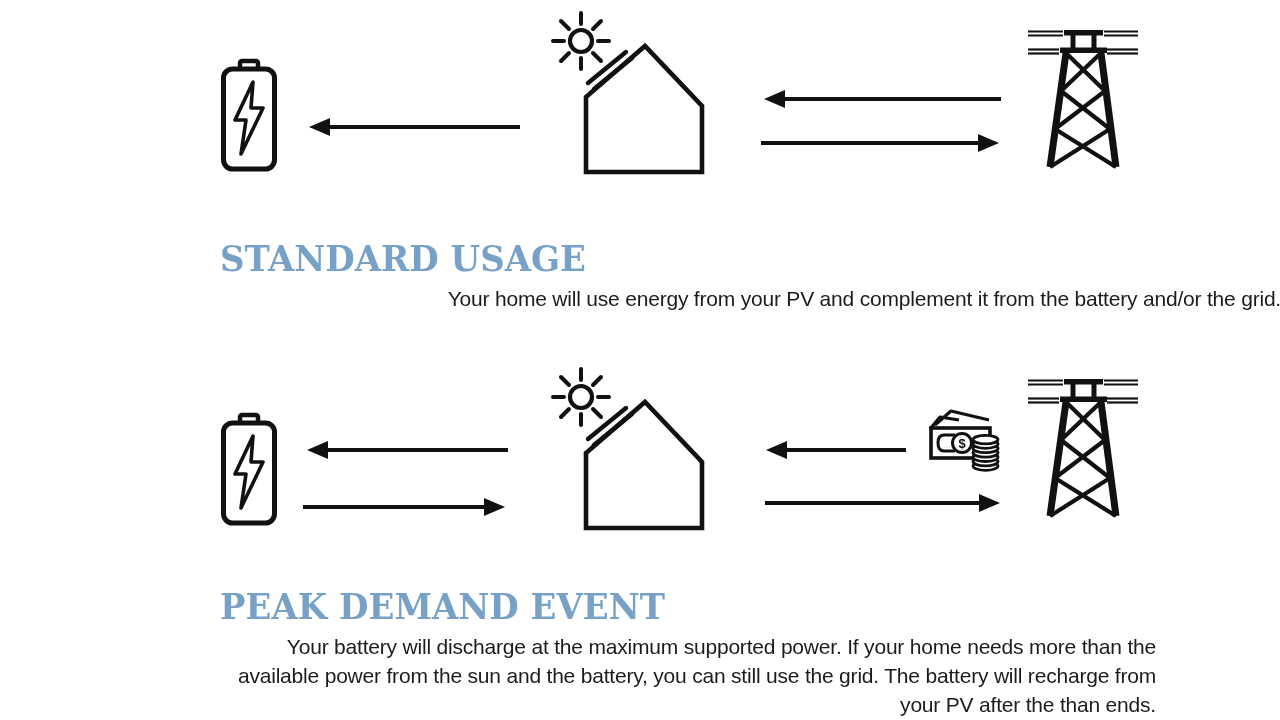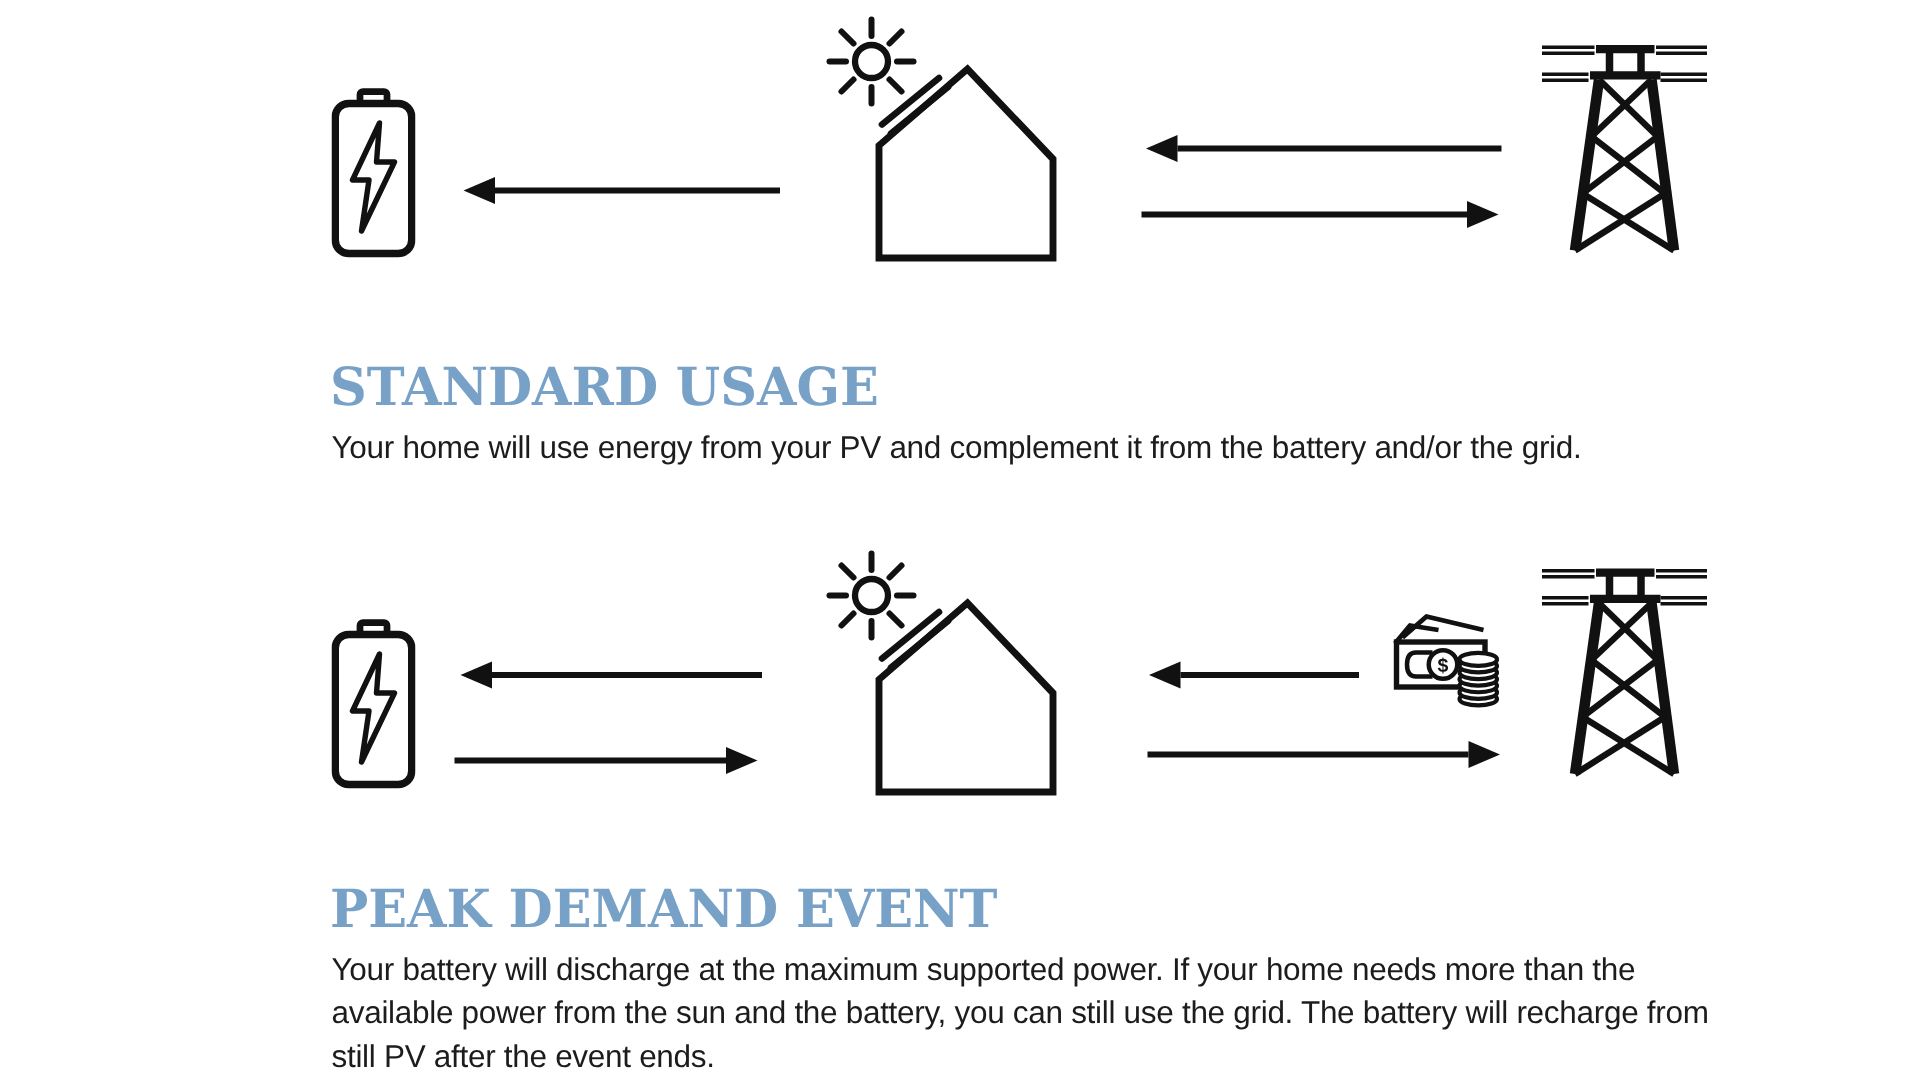--- a/index.html
+++ b/index.html
@@ -28,20 +28,21 @@
     white-space:nowrap;
     transform:scaleX(0.97);
     transform-origin:left top;
   }
   .para{
     position:absolute;
     font-size:21px;
     line-height:29px;
     letter-spacing:-0.2px;
     color:var(--color-ink);
+    text-align:right;
   }
   .arrow{
     position:absolute;
     height:4px;
     background:var(--color-line);
   }
   .arrow.left::before{
     content:"";position:absolute;left:-21px;top:-7px;width:0;height:0;
     border-top:9px solid transparent;border-bottom:9px solid transparent;
     border-right:21px solid var(--color-line);
@@ -193,16 +194,16 @@
           <path d="M82 105 L22 143"></path>
       </g>
     </svg>
 
     <div class="arrow left" style="left:285px;top:448px;width:180px;"></div>
     <div class="arrow right" style="left:260px;top:505px;width:181px;"></div>
     <div class="arrow left" style="left:744px;top:448px;width:119px;"></div>
     <div class="arrow right" style="left:722px;top:501px;width:214px;"></div>
 
     <h2 class="heading" style="left:177px;top:560px;">PEAK DEMAND EVENT</h2>
-    <p class="para" style="left:178px;top:611px;width:935px;">Your battery will discharge at the maximum supported power. If your home needs more than the available power from the sun and the battery, you can still use the grid. The battery will recharge from still PV after the event ends.</p>
+    <p class="para" style="left:178px;top:611px;width:935px;">Your battery will discharge at the maximum supported power. If your home needs more than the available power from the sun and the battery, you can still use the grid. The battery will recharge from your PV after the than ends.</p>
   </section>
 
 </div>
 
 </body></html>

